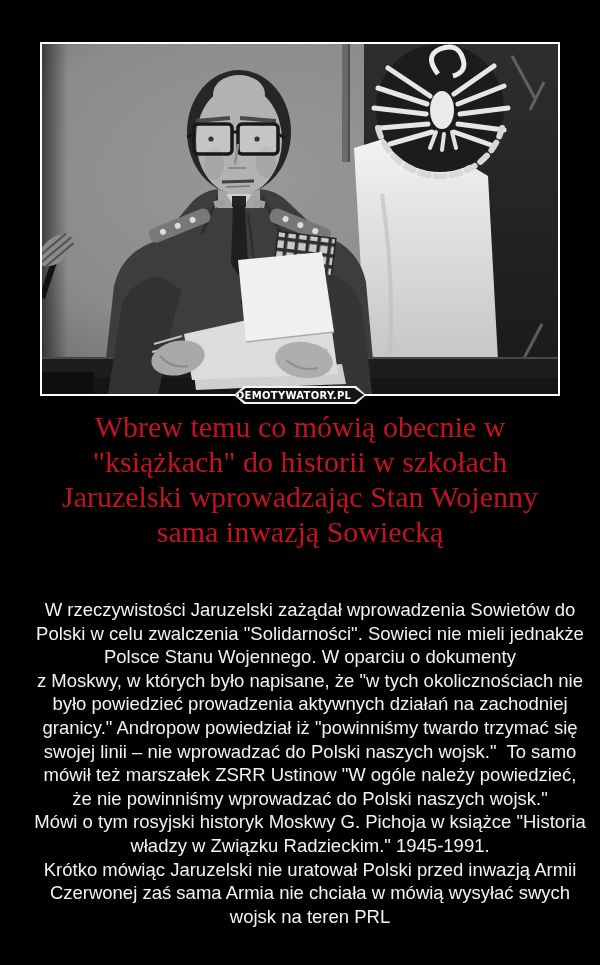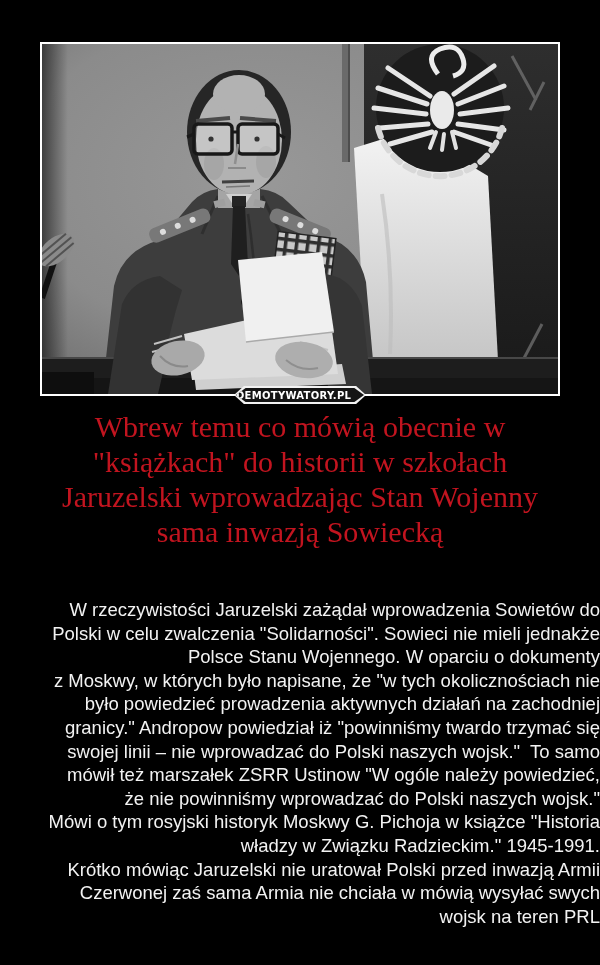--- a/index.html
+++ b/index.html
@@ -16,21 +16,21 @@
   .ribbon-inner{position:absolute;inset:2px;background:#141414;
       clip-path:polygon(0 50%,7.5% 0,92.5% 0,100% 50%,92.5% 100%,7.5% 100%);
       display:flex;align-items:center;}
   .ribbon-text{font:700 10px "DejaVu Sans",sans-serif;color:#ffffff;letter-spacing:.3px;
                white-space:pre;transform:translateY(-.5px);}
   
   .title{position:absolute;top:409px;left:0;right:0;text-align:center;}
   .title-line{font-family:"Liberation Serif","DejaVu Serif",serif;
               font-size:30px;line-height:35px;color:#c2141f;white-space:pre;}
   
-  .description{position:absolute;top:598px;left:0;right:0;text-align:right;padding-left:20px;}
+  .description{position:absolute;top:598px;left:0;right:0;text-align:center;padding-left:20px;}
   .desc-line{font-size:18.5px;line-height:23.6px;color:#f2f2f2;white-space:pre;}
 </style>
 </head>
 <body>
 
 <div class="page">
 
   <div class="photo-frame">
     <svg width="516" height="350" viewBox="0 0 516 350" role="img">
       <defs>

